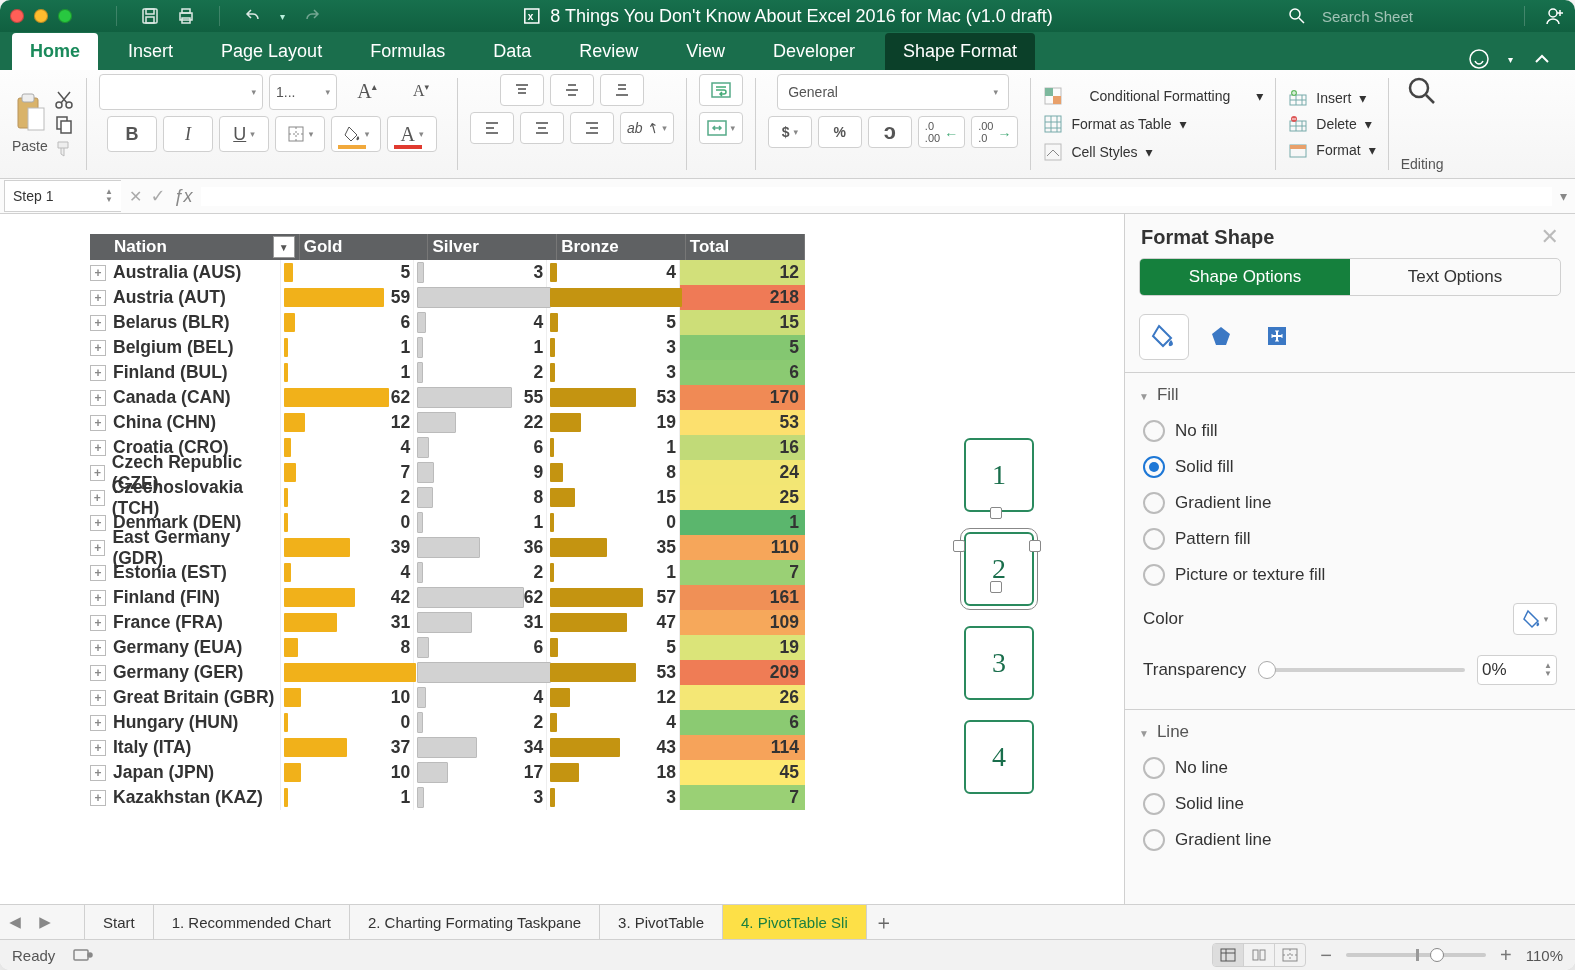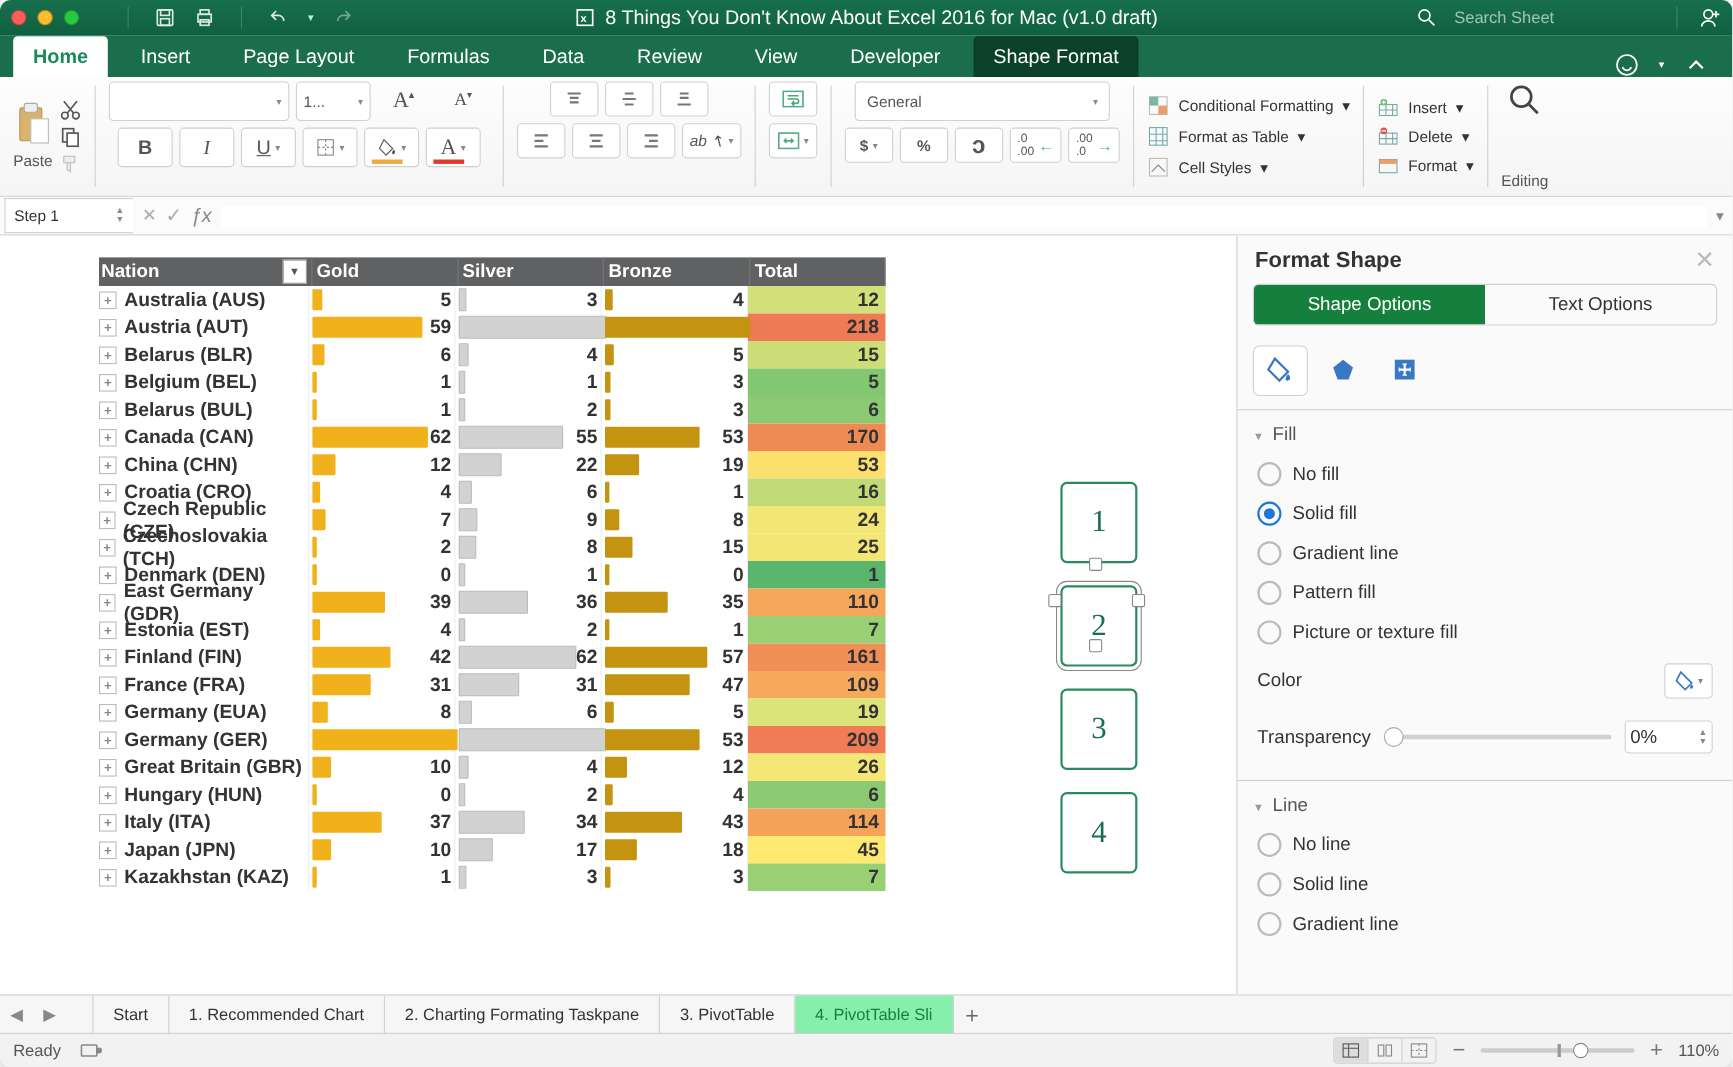--- a/index.html
+++ b/index.html
@@ -74,21 +74,21 @@
   
   .slicer-col{position:absolute;left:964px;top:224px;width:66px;display:flex;flex-direction:column;gap:20px;}
   .slicer{width:66px;height:70px;border:2px solid var(--accent);border-radius:6px;background:#fff;display:flex;align-items:center;justify-content:center;font-size:28px;color:var(--green-d);font-family:Georgia,serif;}
   .sel-handles{position:absolute;left:956px;top:296px;width:82px;height:80px;}
   .hnd{width:10px;height:10px;border:1px solid #888;background:#fff;border-radius:2px;position:absolute;}
 
   
   .pvt{width:715px;}
   .pvt-head{display:flex;background:var(--headerbar);color:#fff;font-weight:600;height:26px;align-items:center;font-size:17px;}
   .pvt-head .hcell{border-right:1px solid #777;height:100%;display:flex;align-items:center;}
-  .c-nation{width:190px;padding-left:2px;justify-content:space-between;padding-right:4px;}
+  .c-nation{width:190px;padding-left:24px;justify-content:space-between;padding-right:4px;}
   .c-gold{width:130px;padding-left:4px;}
   .c-silver{width:130px;padding-left:4px;}
   .c-bronze{width:130px;padding-left:4px;}
   .c-total{width:120px;padding-left:4px;}
   .filter-btn{width:20px;height:20px;background:#fff;border:1px solid #999;display:flex;align-items:center;justify-content:center;color:#555;font-size:10px;}
 
   .row{display:flex;height:25px;align-items:center;font-size:17.5px;}
   .row .ecell{height:100%;display:flex;align-items:center;border-right:1px solid #eee;}
   .row .nation{width:190px;font-weight:700;padding-right:2px;}
   .expander{width:14px;height:14px;border:1px solid #bbb;margin:0 7px 0 0;display:flex;align-items:center;justify-content:center;font-size:12px;color:#888;line-height:10px;}
@@ -120,21 +120,21 @@
   .mini-input{width:70px;height:28px;border:1px solid var(--border);border-radius:4px;display:flex;align-items:center;justify-content:space-between;padding:0 4px;background:#fff;}
   .slider{flex:1;margin:0 12px;height:4px;background:#d0d0d0;border-radius:2px;position:relative;}
   .slider::before{content:"";width:16px;height:16px;border-radius:50%;background:#fff;border:1px solid #aaa;position:absolute;left:0;top:-7px;}
   .color-swatch{width:42px;height:30px;border:1px solid var(--border);border-radius:4px;background:#fff;display:flex;align-items:center;justify-content:center;}
 
   
   .sheettabs{height:34px;border-top:1px solid var(--border);background:#f6f6f6;display:flex;align-items:center;font-size:15px;}
   .nav-arrows{width:60px;display:flex;justify-content:space-around;color:#888;}
   .stab{padding:0 18px;height:100%;display:flex;align-items:center;border-right:1px solid var(--border);cursor:pointer;}
   .stab.first{border-left:1px solid var(--border);margin-left:24px;}
-  .stab.active{background:#86efac;color:#1a8040;border-bottom:6px solid #0ea5e9;margin-bottom:-1px;}
+  .stab.active{background:#fde047;color:#1a8040;border-bottom:6px solid #0ea5e9;margin-bottom:-1px;}
   .addtab{width:34px;text-align:center;color:#666;font-size:20px;}
 
   
   .status{height:30px;background:#f2f2f2;border-top:1px solid var(--border);display:flex;align-items:center;padding:0 12px;gap:18px;font-size:15px;color:#555;}
   .status .right{margin-left:auto;display:flex;align-items:center;gap:14px;}
   .viewbtns{display:flex;border:1px solid var(--border);border-radius:4px;overflow:hidden;}
   .viewbtns div{width:30px;height:22px;display:flex;align-items:center;justify-content:center;border-right:1px solid var(--border);}
   .viewbtns div:last-child{border-right:none;}
   .viewbtns .active{background:#ddd;}
   .zoom-slider{width:140px;height:4px;background:#ccc;position:relative;border-radius:2px;}
@@ -420,21 +420,21 @@
               <span style="color:#4a7;">→</span>
             </div>
         </div>
       </div>
     </div>
     <div class="gsep"></div>
 
     <div class="group">
       <div class="group-inner">
         <div class="stack" style="gap:8px;">
-          <div style="display:flex;gap:8px;align-items:center;">
+          <div style="display:flex;gap:26px;align-items:center;">
             <svg width="20" height="20">
                 <rect x="2" y="2" width="16" height="16" fill="none" stroke="#bbb"></rect>
                 <rect x="2" y="2" width="8" height="8" fill="#7db89d"></rect>
                 <rect x="10" y="10" width="8" height="8" fill="#e8a06a"></rect>
               </svg>
             <span>Conditional Formatting</span>
               <span class="caret">▾</span>
           </div>
           <div style="display:flex;gap:8px;align-items:center;">
             <svg width="20" height="20" stroke="#7aa" fill="none">
@@ -616,21 +616,21 @@
                 <div class="bar bronze" style="width:3.7037037037037033%"></div>
                 <span>3</span>
               </div>
               <div class="tot-cell" style="background:#84c771">
                 <span>5</span>
               </div>
             </div>
             <div class="row">
               <div class="ecell nation">
                 <span class="expander">+</span>
-                <span>Belarus (BUL)</span>
+                <span>Finland (BUL)</span>
               </div>
               <div class="ecell num-cell">
                 <div class="bar gold" style="width:3%"></div>
                 <span>1</span>
               </div>
               <div class="ecell num-cell">
                 <div class="bar silver" style="width:3%"></div>
                 <span>2</span>
               </div>
               <div class="ecell num-cell">

